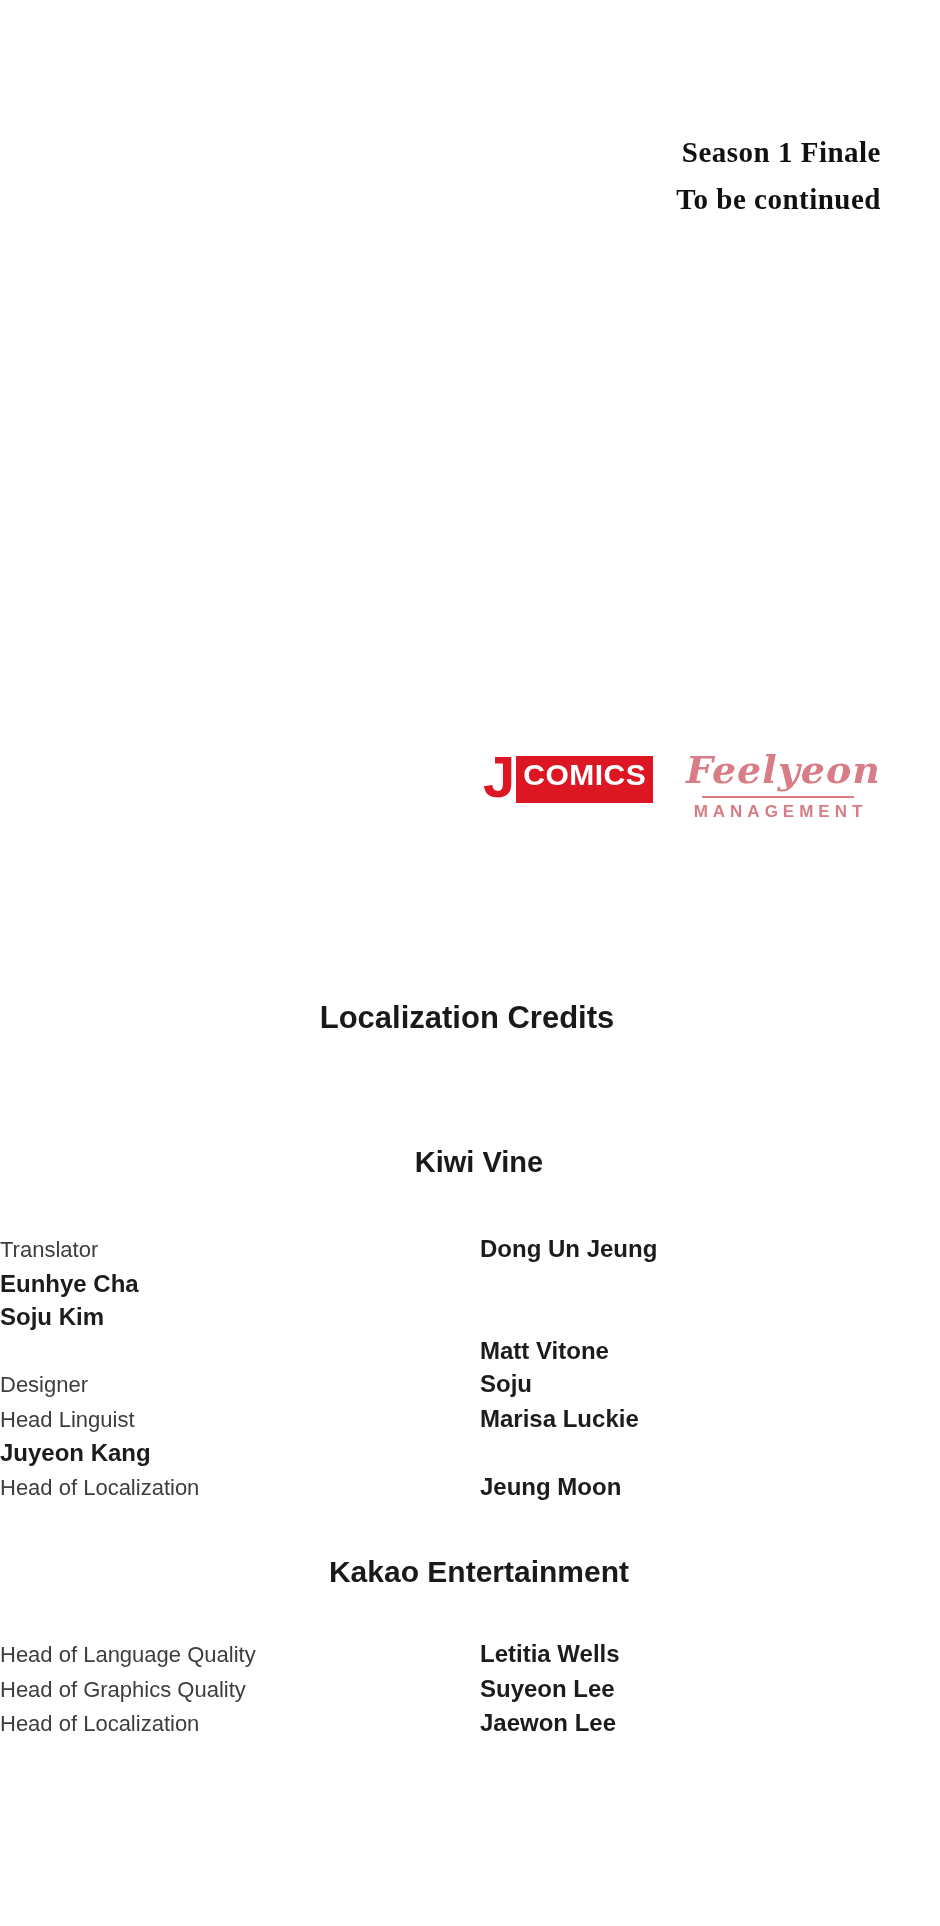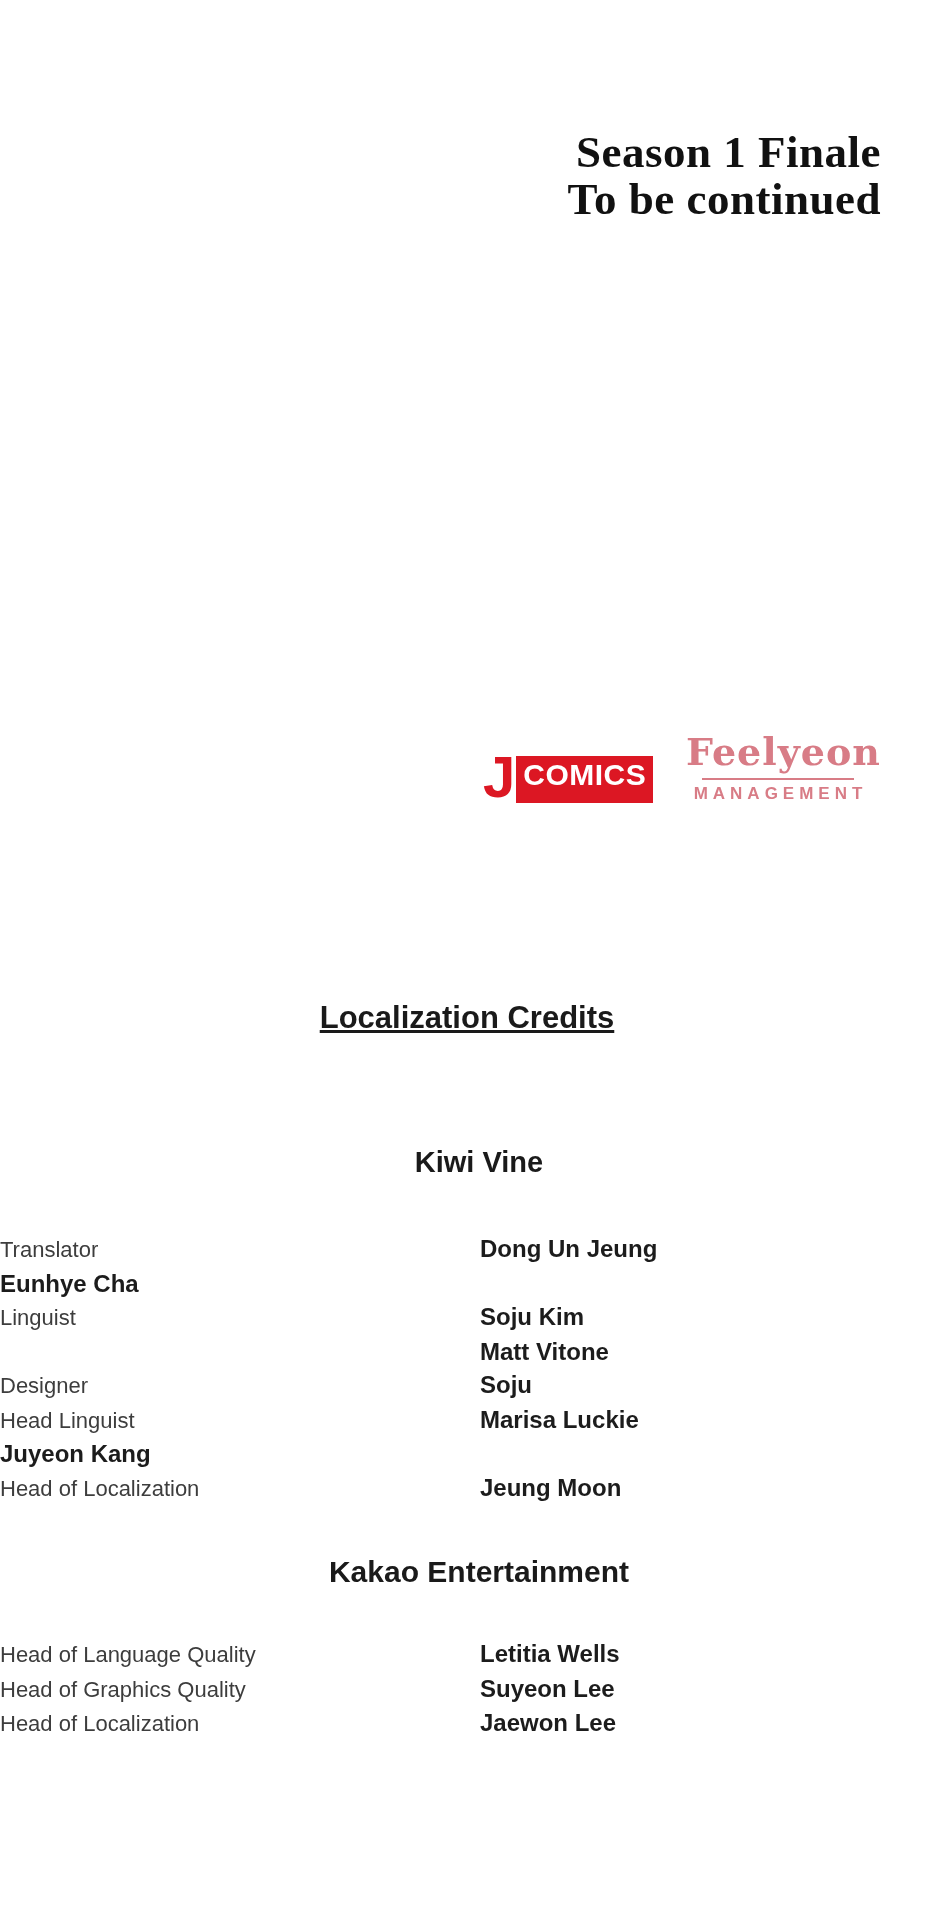--- a/index.html
+++ b/index.html
@@ -14,21 +14,21 @@
   }
 
   
   .finale {
     position:absolute;
     top:129px;
     right:59px;
     text-align:right;
     font-family:"Liberation Serif", serif;
     font-weight:700;
-    font-size:45px;
+    font-size:29px;
     line-height:47px;
     color:#111111;
     letter-spacing:0.5px;
   }
 
   
   .jcomics {
     position:absolute;
     left:483px;
     top:751px;
@@ -57,25 +57,27 @@
   .feelyeon {
     position:absolute;
     left:686px;
     top:727px;
     width:184px;
     text-align:center;
     color:#d87c86;
   }
   .feelyeon .script {
     font-family:"DejaVu Serif", serif;
+    font-style:italic;
     font-weight:700;
     font-size:38px;
     line-height:50px;
     letter-spacing:1px;
     white-space:nowrap;
+    margin-top:18px;
   }
   .feelyeon .rule {
     height:0;
     border-bottom:2px solid #d87c86;
     margin:1px 16px 4px 16px;
   }
   .feelyeon .mgmt {
     font-size:17px;
     font-weight:700;
     letter-spacing:5px;
@@ -88,21 +90,20 @@
   .credits-title {
     position:absolute;
     top:999px;
     left:0;
     width:934px;
     text-align:center;
     font-weight:700;
     font-size:31px;
     line-height:38px;
     color:#1a1a1a;
-    text-decoration:underline;
   }
   .team-heading {
     position:absolute;
     left:0;
     width:934px;
     text-align:center;
     font-weight:700;
     color:#1a1a1a;
     padding-left:24px;
   }
@@ -162,21 +163,20 @@
 
   <div class="credit-list list-kiwi">
     <div class="credit-row">
       <span class="role">Translator</span>
       <span class="name">Dong Un Jeung</span>
     </div>
     <div class="credit-row">
       <span class="name">Eunhye Cha</span>
     </div>
     <div class="credit-row">
-      <span class="role">Linguist</span>
       <span class="name">Soju Kim</span>
     </div>
     <div class="credit-row">
       <span class="role"></span>
       <span class="name">Matt Vitone</span>
     </div>
     <div class="credit-row">
       <span class="role">Designer</span>
       <span class="name">Soju</span>
     </div>

